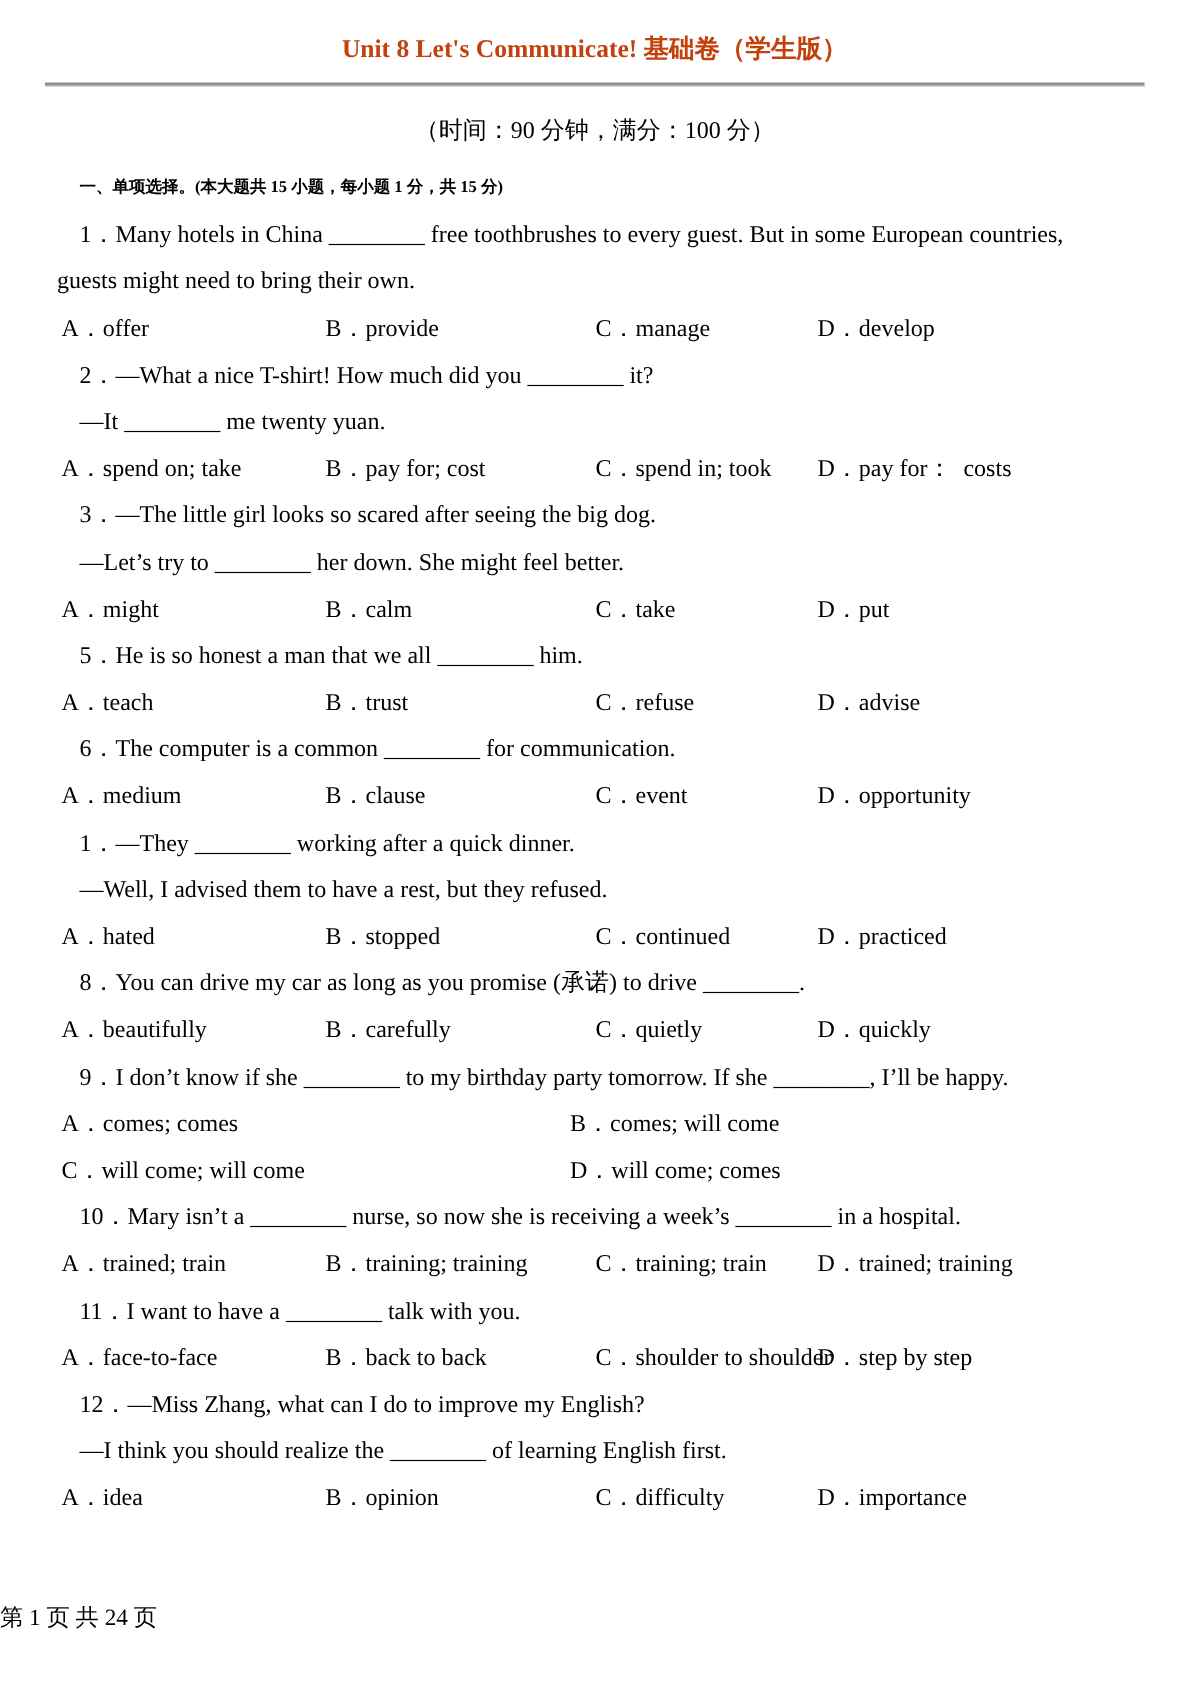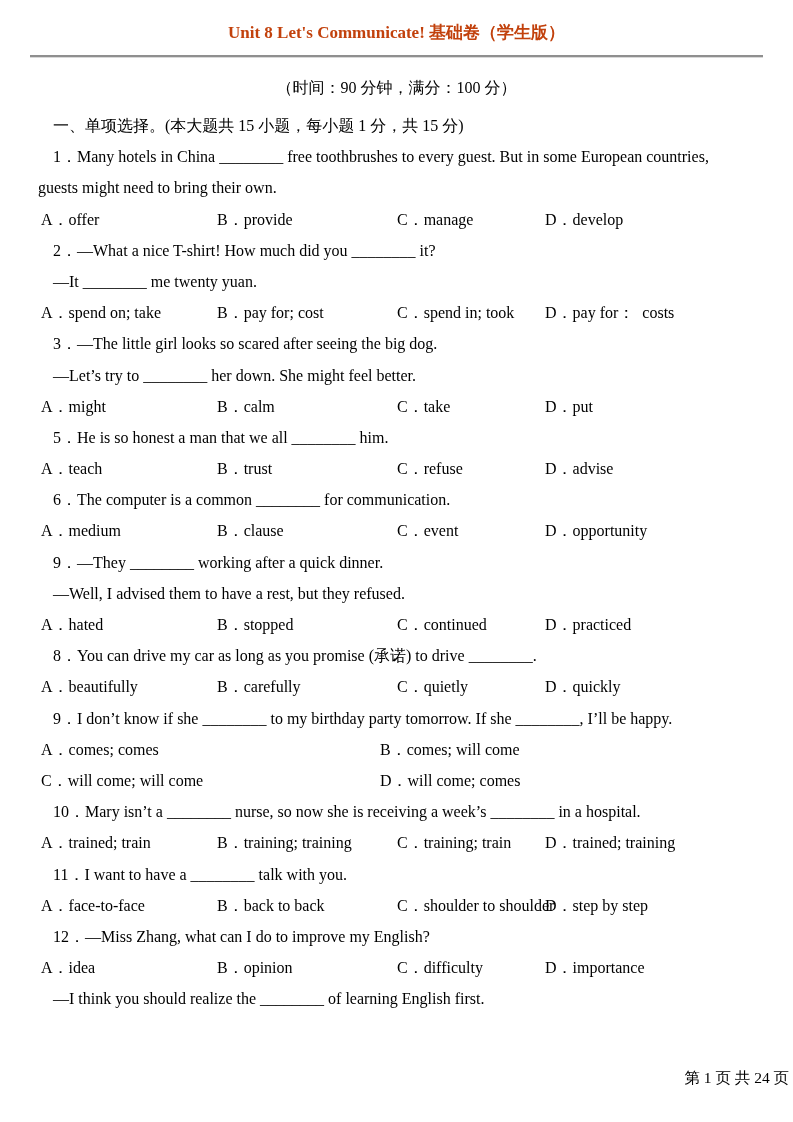--- a/index.html
+++ b/index.html
@@ -10,28 +10,28 @@
   }
   .title{
     padding-top:21px;text-align:center;font-weight:bold;font-size:17px;
     line-height:24px;white-space:pre;
   }
   .rule{margin:10px 30px 0 30px;height:2px;background:#8f8f8f;border-bottom:1px solid #d9d9d9;}
   .subtitle{margin-top:20px;text-align:center;font-size:16px;line-height:20px;white-space:pre;}
   .content{margin:12px 20px 0 38px;font-size:16px;}
   .line{height:31.2px;line-height:31.2px;position:relative;white-space:pre;}
   .ind{padding-left:15px;}
-  .heading{font-weight:normal;font-size:16px;}
+  .heading{font-weight:bold;font-size:11px;}
   .opts span{position:absolute;top:0;white-space:pre;}
   .oA{left:3px;}
   .oB{left:179px;}
   .oC{left:359px;}
   .oD{left:507px;}
   .oB2{left:342px;}
-  .footer{position:absolute;left:0;right:4px;top:1068px;text-align:right;font-size:15.5px;white-space:pre;}
+  .footer{position:absolute;left:0;right:18px;top:1068px;text-align:left;font-size:15.5px;white-space:pre;}
 </style>
 </head>
 <body>
 
 <div class="page">
 
   <div class="title" style="color:#c2410c;">Unit 8 Let's Communicate! 基础卷（学生版）</div>
 
   <div class="rule"></div>
 
@@ -89,21 +89,21 @@
       <div class="line ind">6．The computer is a common ________ for communication.</div>
       <div class="line opts">
         <span class="oA">A．medium</span>
         <span class="oB">B．clause</span>
         <span class="oC">C．event</span>
         <span class="oD">D．opportunity</span>
       </div>
     </div>
 
     <div>
-      <div class="line ind">9．—They ________ working after a quick dinner.</div>
+      <div class="line ind">1．—They ________ working after a quick dinner.</div>
       <div class="line ind">—Well, I advised them to have a rest, but they refused.</div>
       <div class="line opts">
         <span class="oA">A．hated</span>
         <span class="oB">B．stopped</span>
         <span class="oC">C．continued</span>
         <span class="oD">D．practiced</span>
       </div>
     </div>
 
     <div>
@@ -143,25 +143,25 @@
       <div class="line opts">
         <span class="oA">A．face-to-face</span>
         <span class="oB">B．back to back</span>
         <span class="oC">C．shoulder to shoulder</span>
         <span class="oD">D．step by step</span>
       </div>
     </div>
 
     <div>
       <div class="line ind">12．—Miss Zhang, what can I do to improve my English?</div>
+      <div class="line ind">—I think you should realize the ________ of learning English first.</div>
       <div class="line opts">
         <span class="oA">A．idea</span>
         <span class="oB">B．opinion</span>
         <span class="oC">C．difficulty</span>
         <span class="oD">D．importance</span>
       </div>
-      <div class="line ind">—I think you should realize the ________ of learning English first.</div>
     </div>
 
   </div>
 
   <div class="footer">第 1 页 共 24 页</div>
 </div>
 
 </body></html>

